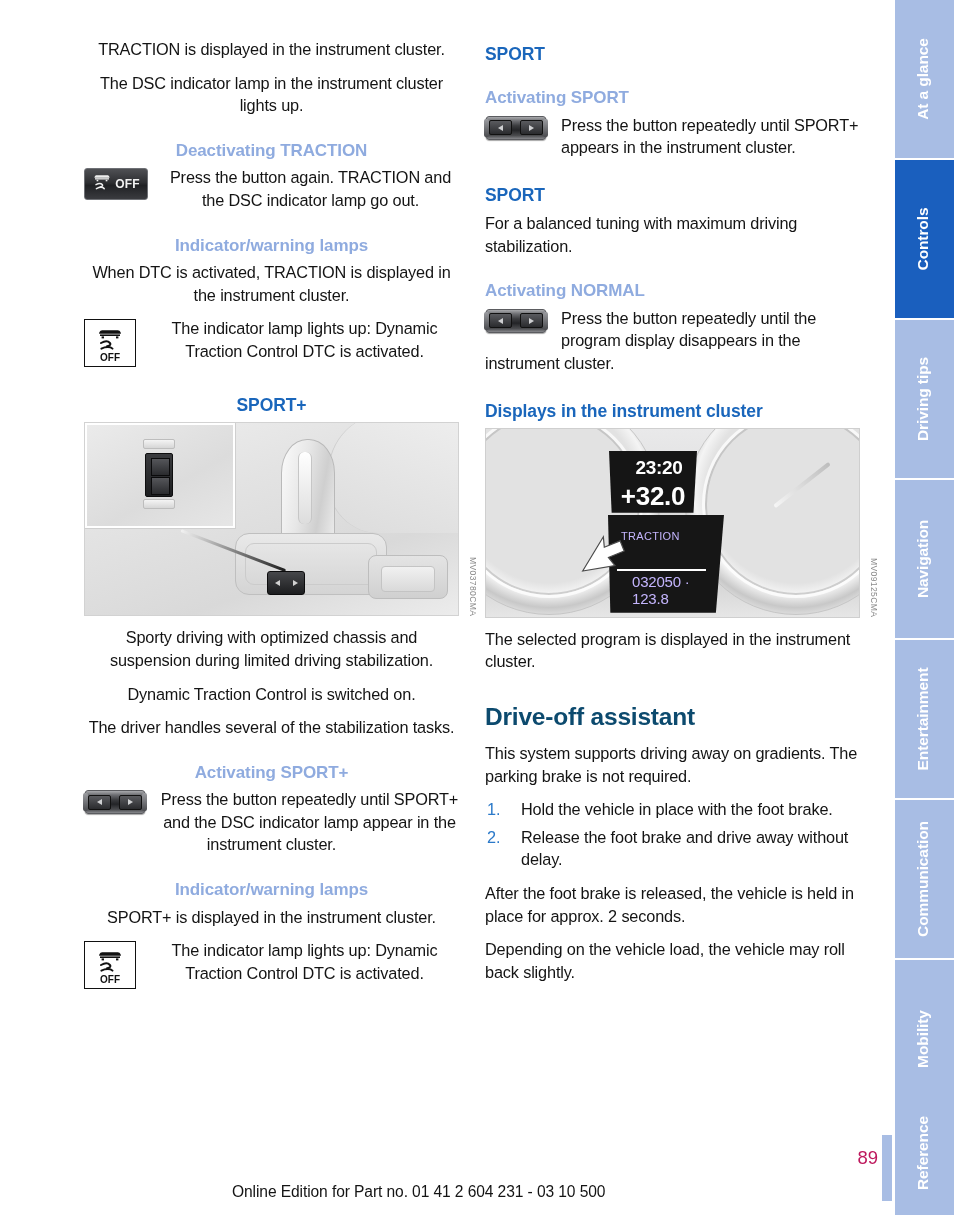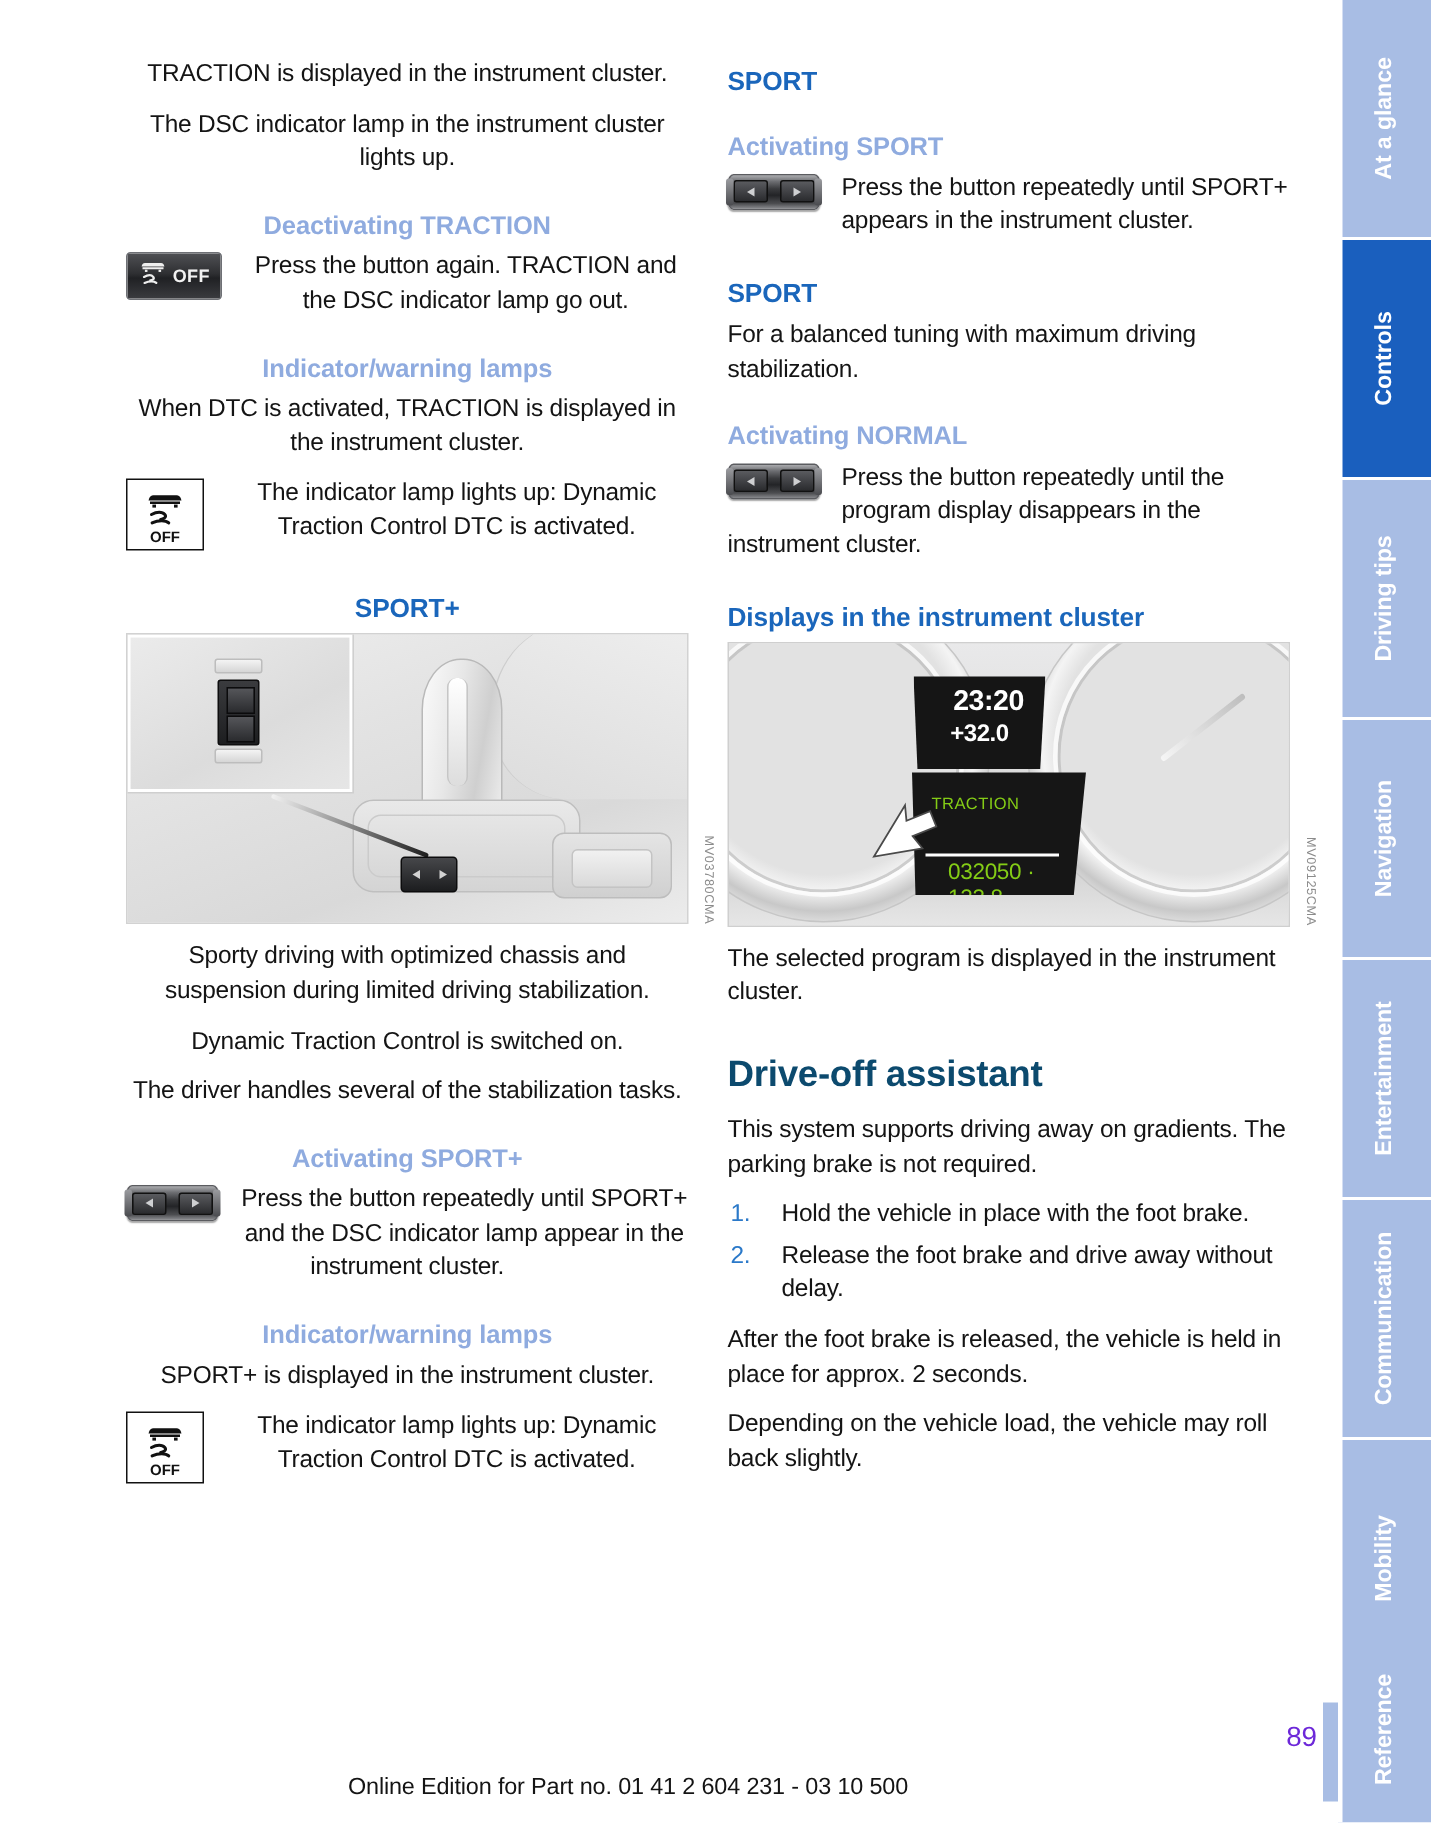--- a/index.html
+++ b/index.html
@@ -308,28 +308,28 @@
     width: 88px; height: 62px;
     background: #151515;
     clip-path: polygon(0 0, 100% 0, 96% 100%, 3% 100%);
     color: #fff;
     text-align: center;
   }
   .fig-cluster .lcd-top .t1 {
     font-size: 19px; font-weight: bold; margin-top: 6px; letter-spacing: -0.3px; padding-left: 12px;
   }
   .fig-cluster .lcd-top .t2 {
-    font-size: 16px; font-weight: bold; margin-top: 2px; letter-spacing: -0.3px;
+    font-size: 26px; font-weight: bold; margin-top: 2px; letter-spacing: -0.3px;
   }
   .fig-cluster .lcd-bot {
     position: absolute; left: 122px; top: 86px;
-    width: 116px; height: 82px;
+    width: 116px; height: 98px;
     background: #161616;
     clip-path: polygon(0 0, 100% 0, 93% 100%, 2% 100%);
-    color: #84cc16;
+    color: #c4b5fd;
   }
   .fig-cluster .lcd-bot .prog {
     font-size: 11px; margin: 15px 0 0 13px; letter-spacing: 0.3px;
   }
   .fig-cluster .lcd-bot .rule {
     position: absolute; left: 9px; right: 18px; top: 54px;
     height: 2px; background: #fff;
   }
   .fig-cluster .lcd-bot .odo {
     position: absolute; left: 24px; top: 58px;
@@ -373,21 +373,21 @@
     position: absolute;
     left: 232px; bottom: 14px;
     font-size: 15.6px;
     color: #141414;
     letter-spacing: -0.1px;
   }
   #page-number {
     position: absolute;
     right: 76px; bottom: 46px;
     font-size: 18.5px;
-    color: #6d28d9;
+    color: #be185d;
     font-weight: normal;
   }
   #page-marker {
     position: absolute;
     right: 62px; bottom: 14px;
     width: 10px; height: 66px;
     background: #a8bde4;
   }
 </style>
 </head>

